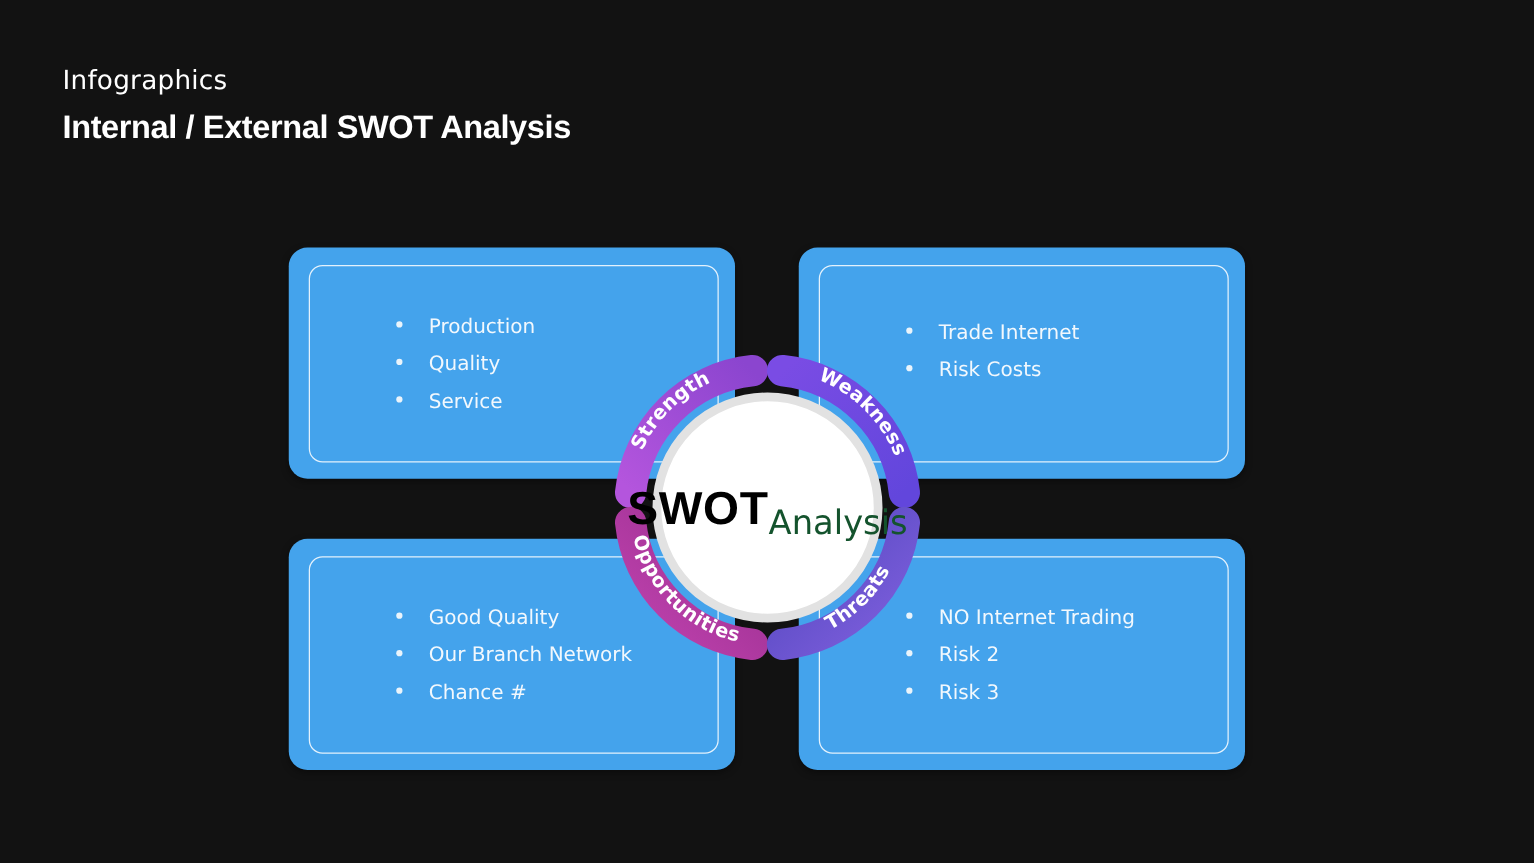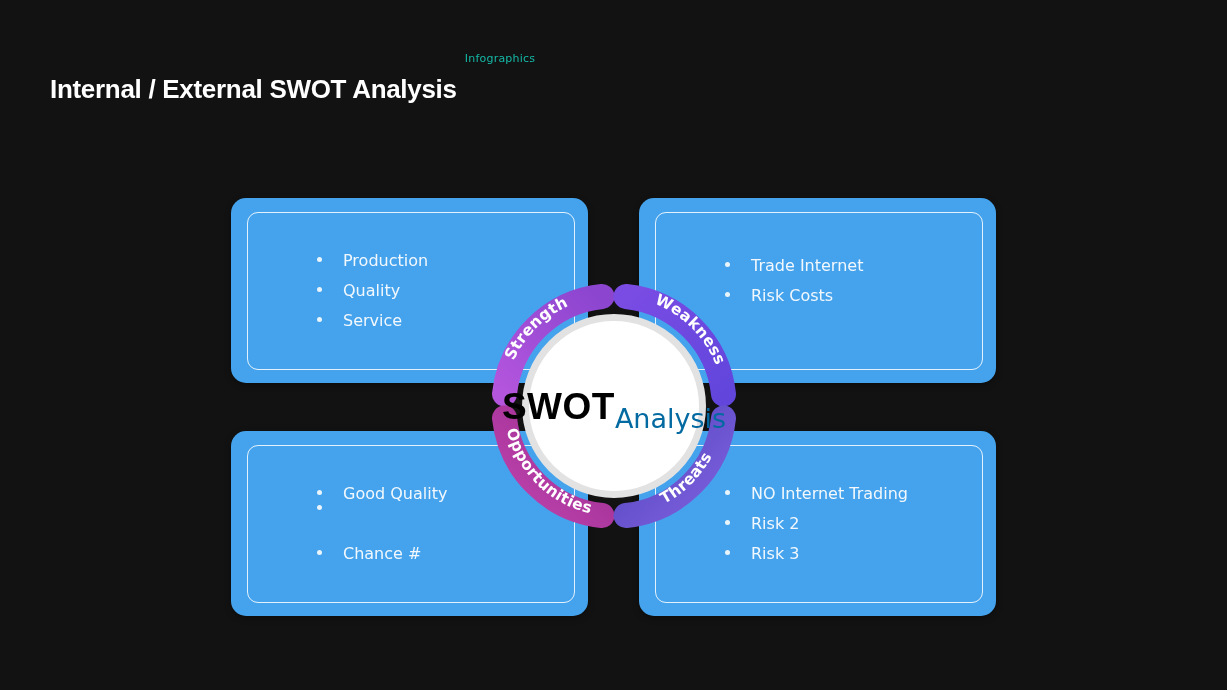--- a/index.html
+++ b/index.html
@@ -17,25 +17,24 @@
 
   
   #header {
     position: absolute;
     left: 50px;
     top: 52px;
     width: 900px;
   }
   #eyebrow {
     font-family: "DejaVu Sans", sans-serif;
-    font-size: 11px;
-    color: #14b8a6;
+    font-size: 21px;
+    color: #ffffff;
     letter-spacing: 0.2px;
     line-height: 1.2;
-    text-align: center;
   }
   #page-title {
     margin-top: 10px;
     font-family: "Liberation Sans", sans-serif;
     font-size: 26px;
     font-weight: bold;
     color: #FFFFFF;
     letter-spacing: -0.3px;
     line-height: 1.15;
   }
@@ -156,21 +155,21 @@
     font-size: 37px;
     font-weight: bold;
     color: #000000;
     line-height: 1;
     letter-spacing: 0.5px;
   }
   #analysis-word {
     font-family: "DejaVu Sans", sans-serif;
     font-size: 27px;
     font-weight: normal;
-    color: #0369a1;
+    color: #14532d;
     line-height: 1;
     margin-top: 25px;
   }
 </style>
 </head>
 <body>
 
 <div id="header">
   <div id="eyebrow">Infographics</div>
   <div id="page-title">Internal / External SWOT Analysis</div>
@@ -212,20 +211,21 @@
 
   <div class="panel panel-bl">
     <div class="panel-inner-outline"></div>
     <ul class="bullets">
       <li class="bullet-row">
         <span class="bullet-dot"></span>
         <span class="bullet-text">Good Quality</span>
       </li>
       <li class="bullet-row">
         <span class="bullet-dot"></span>
+        <span class="bullet-text">Our Branch Network</span>
       </li>
       <li class="bullet-row">
         <span class="bullet-dot"></span>
         <span class="bullet-text">Chance #</span>
       </li>
     </ul>
   </div>
 
   <div class="panel panel-br">
     <div class="panel-inner-outline"></div>

